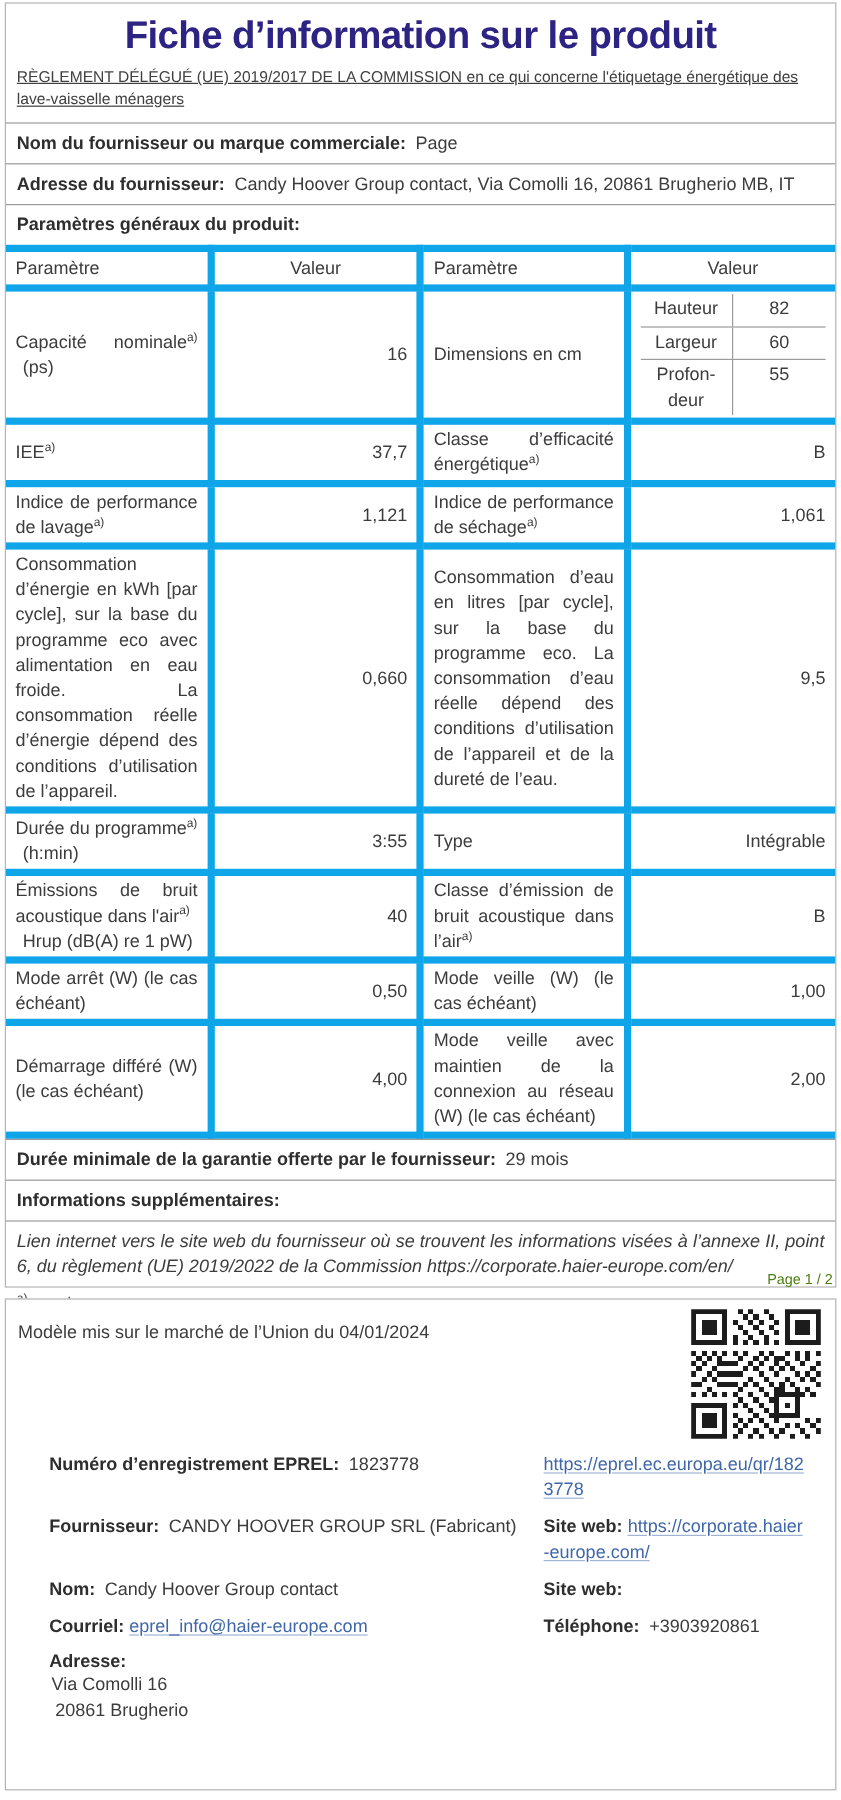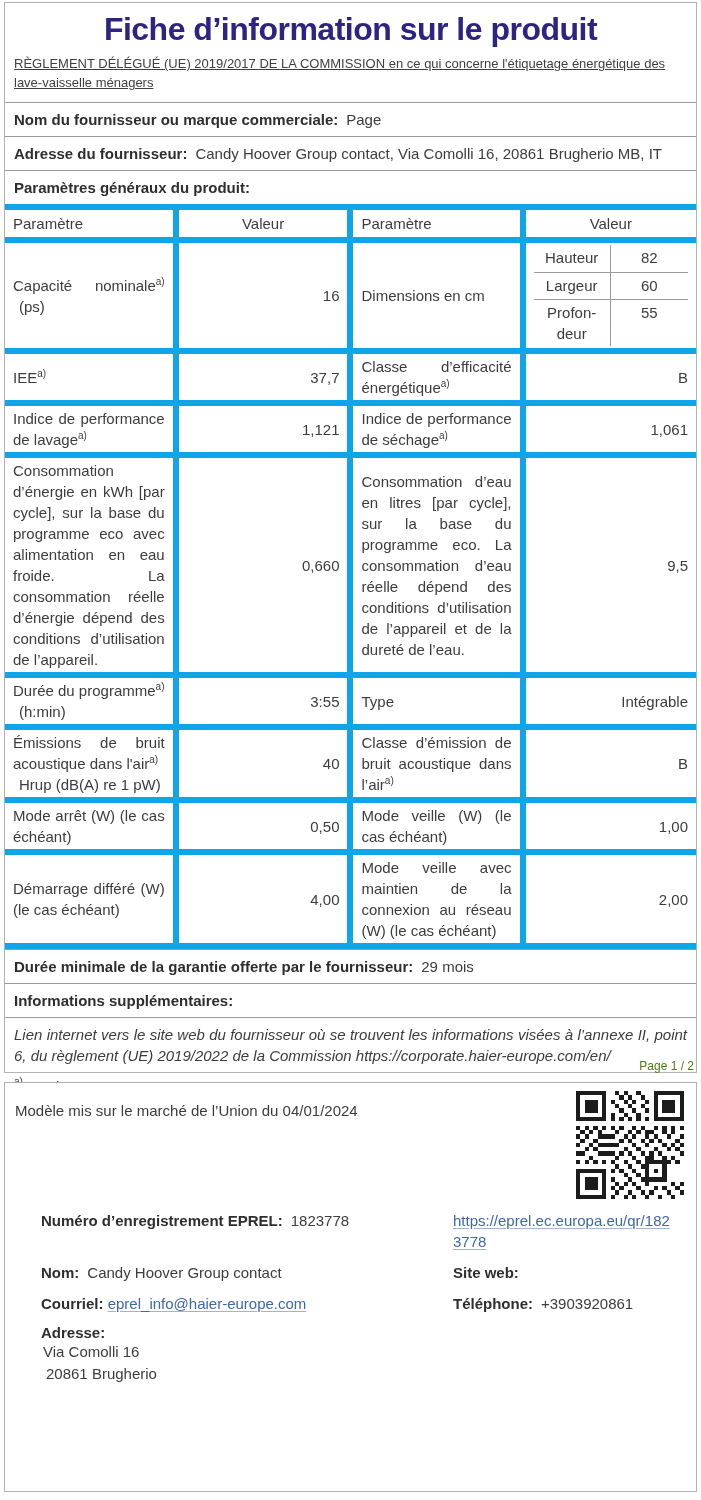--- a/index.html
+++ b/index.html
@@ -224,20 +224,29 @@
 
     <div class="p2row">
       <div class="p2l">
         <span class="lbl">Numéro d’enregistrement EPREL:</span><span class="val">1823778</span>
       </div>
       <div class="p2r">
         <a class="link">https://eprel.ec.europa.eu/qr/1823778</a>
       </div>
     </div>
 
+    <div class="p2row">
+      <div class="p2l">
+        <span class="lbl">Fournisseur:</span><span class="val">CANDY HOOVER GROUP SRL (Fabricant)</span>
+      </div>
+      <div class="p2r">
+        <span class="lbl">Site web:</span>
+        <a class="link">https://corporate.haier-europe.com/</a>
+      </div>
+    </div>
 
 
     <div class="p2row">
       <div class="p2l">
         <span class="lbl">Nom:</span><span class="val">Candy Hoover Group contact</span>
       </div>
       <div class="p2r">
         <span class="lbl">Site web:</span>
       </div>
     </div>

